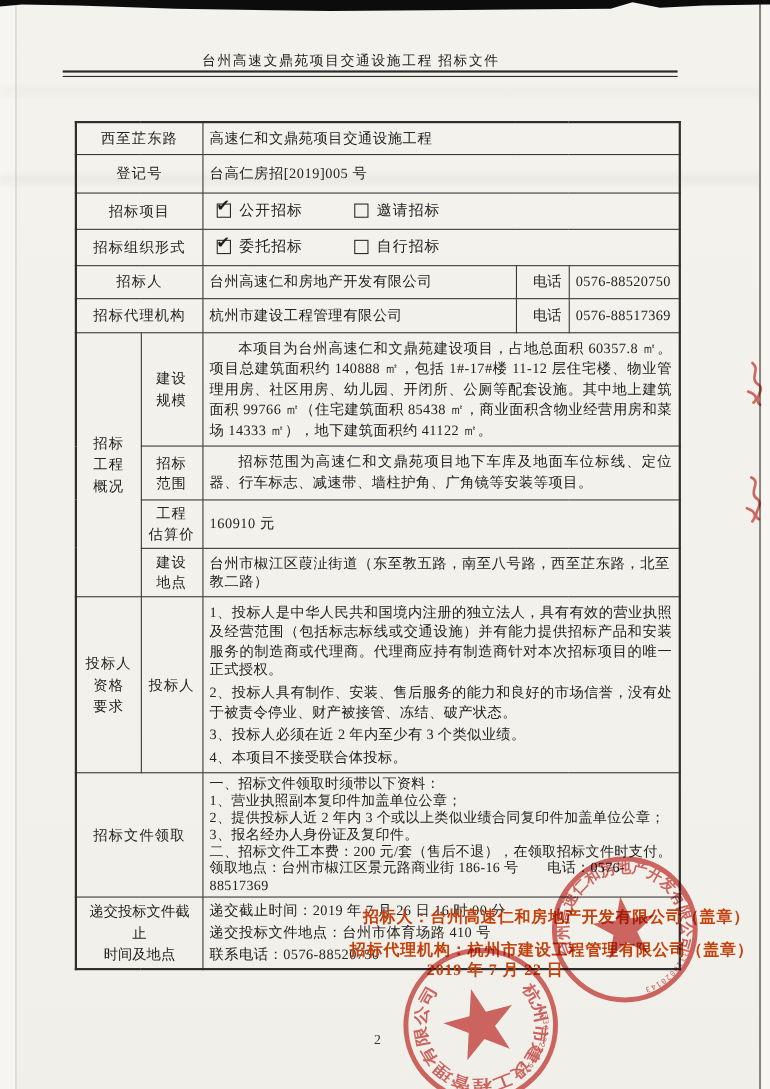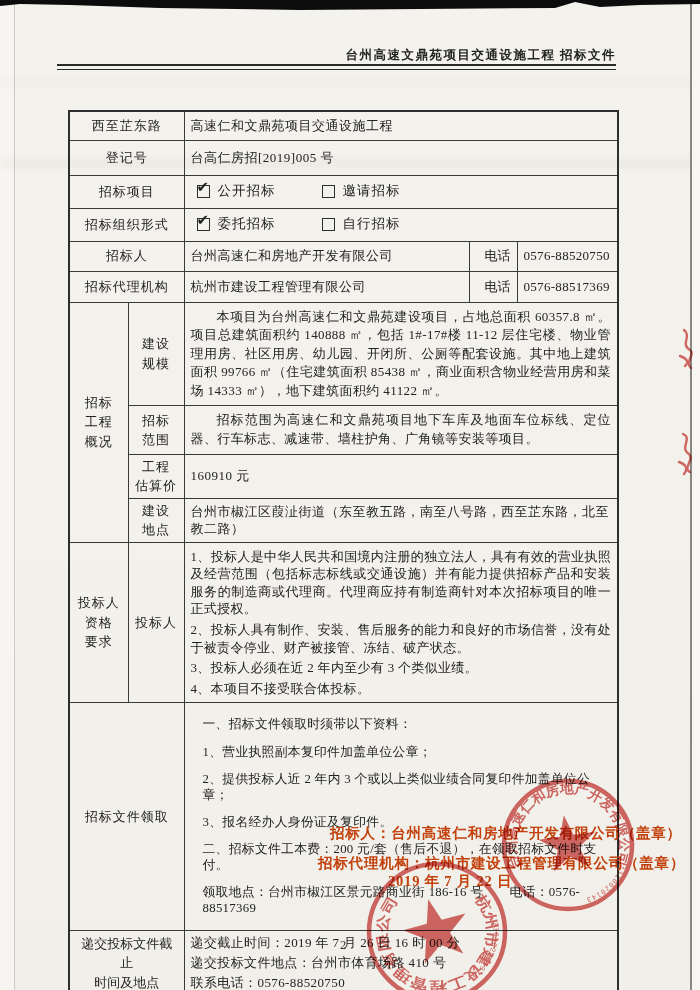--- a/index.html
+++ b/index.html
@@ -9,43 +9,43 @@
   
   #paper{position:absolute;left:14px;top:0;width:677px;height:990px;
          background:linear-gradient(180deg,#f4f2ed 0%,#f3f1ec 55%,#f1efe9 100%);
          border-left:1px solid #cfccc5;}
   #paper-right-edge{position:absolute;left:690px;top:0;width:2px;height:990px;background:#8b867d;}
   #paper-right-out{position:absolute;left:692px;top:0;width:8px;height:990px;background:#f7f6f3;}
   #scan-top-edge{position:absolute;left:0;top:0;width:700px;height:12px;}
   .streak{position:absolute;left:0;width:700px;height:10px;background:rgba(120,115,105,0.05);
           filter:blur(2px);}
   
-  #doc-ref{position:absolute;top:47px;left:0;width:616px;text-align:right;
-           font-size:12.5px;letter-spacing:1.5px;color:#242424;font-weight:700;}
+  #doc-ref{position:absolute;top:47px;left:11px;width:616px;text-align:center;
+           font-size:12.5px;letter-spacing:1.5px;color:#242424;font-weight:400;}
   #header-rule{position:absolute;left:57px;top:64px;width:559px;height:3px;
                border-top:2.5px solid #2c2c2c;border-bottom:1px solid #2c2c2c;}
   #page-title{position:absolute;left:68px;top:73px;width:549px;text-align:center;
               font-family:"Liberation Sans","DejaVu Sans",sans-serif;
               font-size:29px;font-weight:800;letter-spacing:9px;color:#171717;}
   
   table#tender-table{position:absolute;left:68px;top:110px;width:549px;
         border-collapse:collapse;table-layout:fixed;color:#232323;}
   #tender-table td{border:1.5px solid #3a3a3a;padding:2px 6px;vertical-align:middle;
         font-size:13px;line-height:1.35;}
   #tender-table{border:2px solid #2e2e2e;}
   td.lbl{text-align:center;font-size:13.5px;letter-spacing:1px;padding:2px 2px;}
   td.val{padding-left:11px;font-size:13.5px;letter-spacing:0.5px;}
   td.phone-lbl{text-align:right;font-size:13.5px;}
   td.phone-val{text-align:left;padding-left:9px;font-size:13px;letter-spacing:0.3px;}
   .lbl-line{line-height:1.5;}
   .para{text-align:justify;text-indent:2em;line-height:18.6px;letter-spacing:0.4px;
         font-size:13px;margin:3px 0;}
   .qual-item{text-align:justify;line-height:17.6px;letter-spacing:0.3px;font-size:13px;
         margin:3px 0;}
-  .doc-line{line-height:15.4px;letter-spacing:0.3px;font-size:12.8px;margin:12px;}
+  .doc-line{line-height:15.4px;letter-spacing:0.3px;font-size:12.8px;margin:0;}
   .sub-line{line-height:20px;letter-spacing:0.4px;font-size:13px;margin:0;}
   
   .cb-row{display:flex;align-items:center;padding-left:6px;}
   .cbx{display:inline-block;width:11px;height:11px;border:1.7px solid #2d2d2d;
        position:relative;flex:0 0 auto;background:transparent;}
   .cbx .tick{position:absolute;left:-1px;top:-9px;font-size:15px;color:#1e1e1e;
        font-family:"DejaVu Sans",sans-serif;}
   .cb-label{margin-left:8px;font-size:13.5px;letter-spacing:1px;}
   .cb-gap{margin-left:46px;}
   

